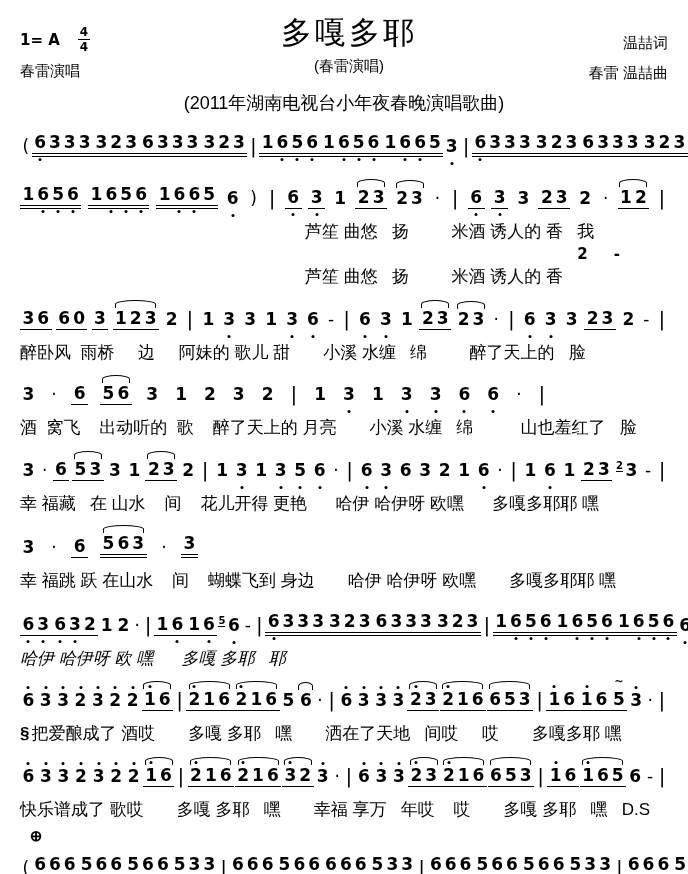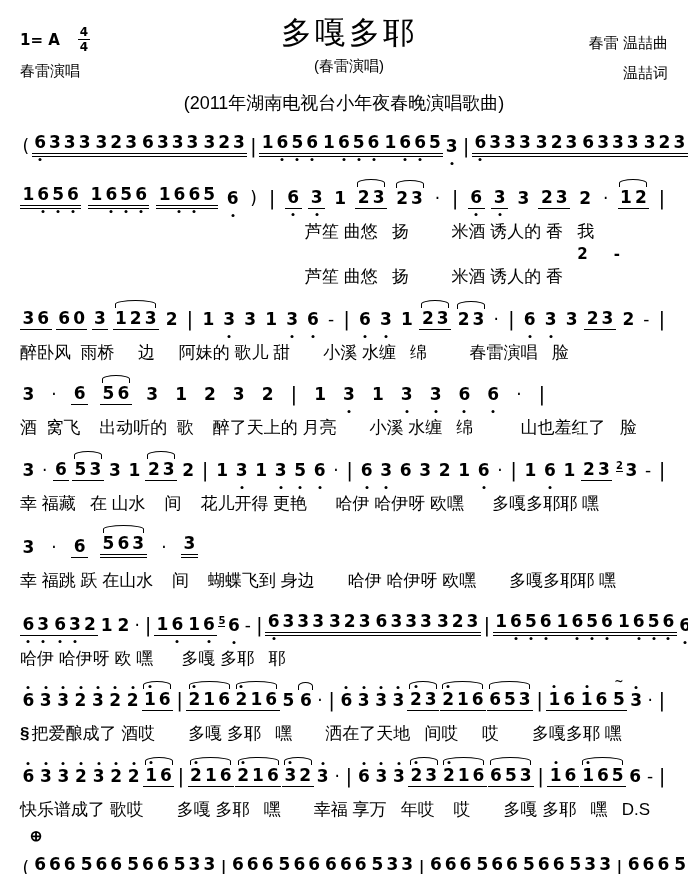--- a/index.html
+++ b/index.html
@@ -59,22 +59,22 @@
           <span class="den">4</span>
         </span>
       </div>
       <div class="tempo">春雷演唱</div>
     </div>
     <div class="hdr-center">
       <div class="title">多嘎多耶</div>
       <div class="subtitle">(春雷演唱)</div>
     </div>
     <div class="hdr-right">
+      <div>温喆词</div>
       <div>春雷 温喆曲</div>
-      <div>温喆词</div>
     </div>
   </div>
   <div class="perf-note">(2011年湖南电视台小年夜春晚演唱歌曲)</div>
 
   <div id="score">
       <div class="sys">
         <div class="notes just">
           <span class="grp sep"><span class="n">(</span></span>
           <span class="grp u2"><span class="n db">6</span><span class="n">3</span><span class="n">3</span><span class="n">3</span></span>
           <span class="grp u2"><span class="n">3</span><span class="n">2</span><span class="n">3</span></span>
@@ -145,21 +145,21 @@
           <span class="grp sep"><span class="n">·</span></span>
           <span class="grp sep bar"><span class="n">|</span></span>
           <span class="grp"><span class="n db">6</span></span>
           <span class="grp"><span class="n db">3</span></span>
           <span class="grp"><span class="n">3</span></span>
           <span class="grp u1"><span class="n">2</span><span class="n">3</span></span>
           <span class="grp"><span class="n">2</span></span>
           <span class="grp sep"><span class="n">-</span></span>
           <span class="grp sep bar"><span class="n">|</span></span>
         </div>
-        <div class="lyr" style="padding-left: 0%;"><span>醉卧风  雨桥     边     阿妹的 歌儿 甜       小溪 水缠   绵         春雷演唱   脸</span></div>
+        <div class="lyr" style="padding-left: 0%;"><span>醉卧风  雨桥     边     阿妹的 歌儿 甜       小溪 水缠   绵         醉了天上的   脸</span></div>
       </div>
       <div class="sys">
         <div class="notes">
           <span class="grp"><span class="n">3</span></span>
           <span class="grp sep"><span class="n">·</span></span>
           <span class="grp u1"><span class="n">6</span></span>
           <span class="grp u1"><span class="slur"></span><span class="n">5</span><span class="n">6</span></span>
           <span class="grp"><span class="n">3</span></span>
           <span class="grp"><span class="n">1</span></span>
           <span class="grp"><span class="n">2</span></span>
@@ -243,21 +243,21 @@
           <span class="grp u2"><span class="n db">6</span><span class="n">3</span><span class="n">3</span><span class="n">3</span></span>
           <span class="grp u2"><span class="n">3</span><span class="n">2</span><span class="n">3</span></span>
           <span class="grp u2"><span class="n">6</span><span class="n">3</span><span class="n">3</span><span class="n">3</span></span>
           <span class="grp u2"><span class="n">3</span><span class="n">2</span><span class="n">3</span></span>
           <span class="grp sep bar"><span class="n">|</span></span>
           <span class="grp u2"><span class="n">1</span><span class="n db">6</span><span class="n db">5</span><span class="n db">6</span></span>
           <span class="grp u2"><span class="n">1</span><span class="n db">6</span><span class="n db">5</span><span class="n db">6</span></span>
           <span class="grp u2"><span class="n">1</span><span class="n db">6</span><span class="n db">5</span><span class="n db">6</span></span>
           <span class="grp"><span class="n db">6</span></span>
         </div>
-        <div class="lyr" style="padding-left: 0%;"><span>哈伊 哈伊呀 欧 嘿      多嘎 多耶   耶</span></div>
+        <div class="lyr" style="padding-left: 0%; font-style: italic;"><span>哈伊 哈伊呀 欧 嘿      多嘎 多耶   耶</span></div>
       </div>
       <div class="sys">
         <div class="notes just">
           <span class="grp"><span class="n da">6</span></span>
           <span class="grp"><span class="n da">3</span></span>
           <span class="grp"><span class="n da">3</span></span>
           <span class="grp"><span class="n da">2</span></span>
           <span class="grp"><span class="n da">3</span></span>
           <span class="grp"><span class="n da">2</span></span>
           <span class="grp"><span class="n da">2</span></span>

